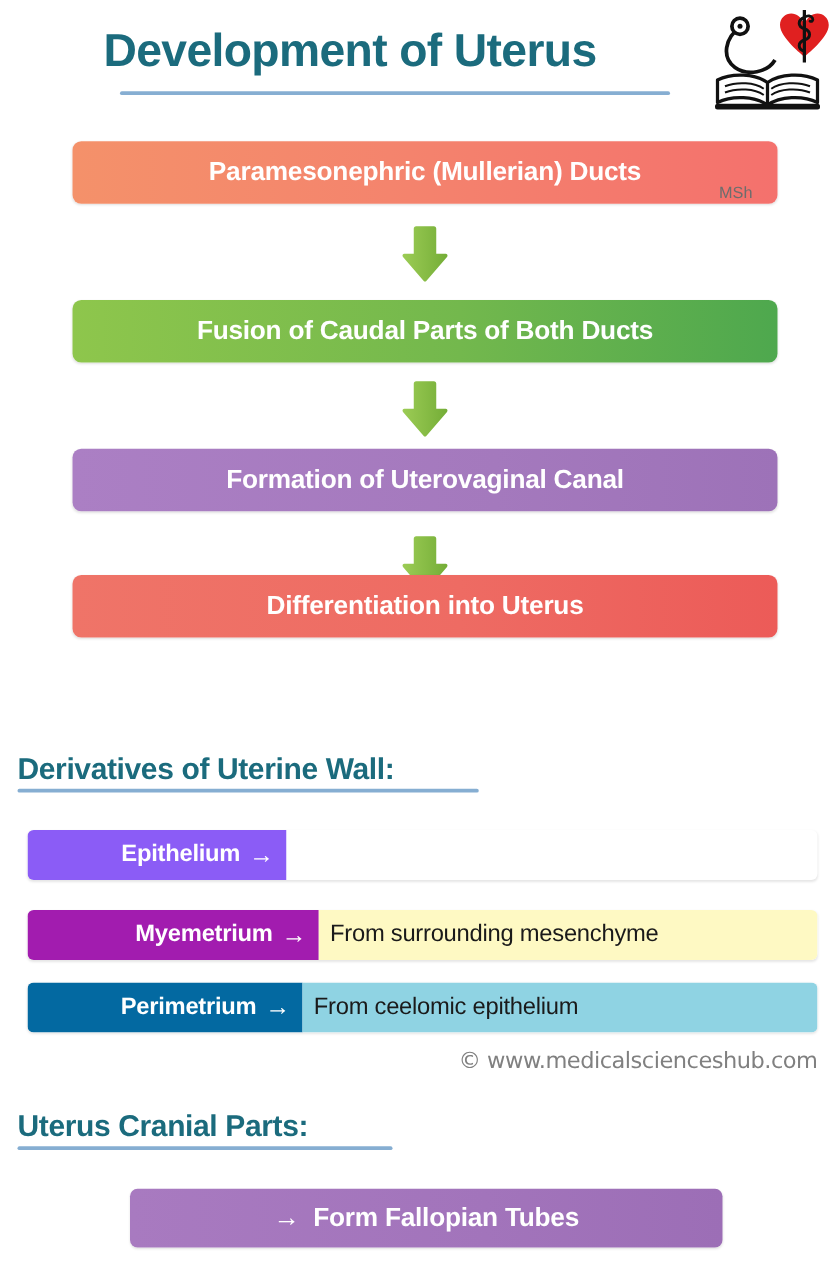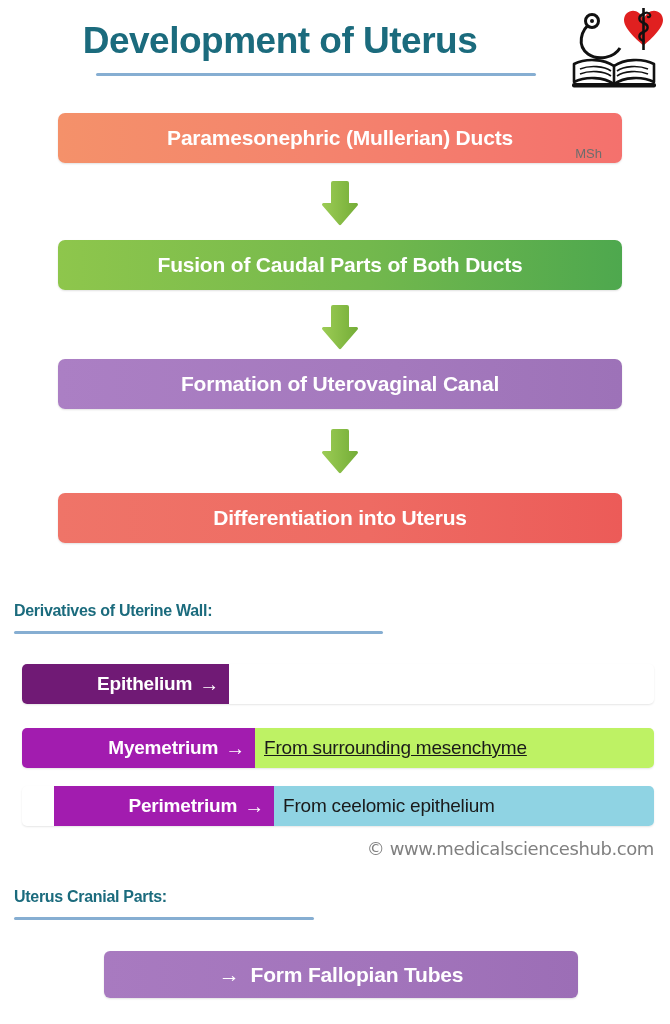--- a/index.html
+++ b/index.html
@@ -62,21 +62,21 @@
     font-size: 21px;
     font-weight: 600;
     letter-spacing: -0.2px;
     box-shadow: 0 1px 2px rgba(0,0,0,0.12);
     white-space: nowrap;
     text-align: center;
   }
   .fb1 { top: 113px; background: linear-gradient(to right, #f4916a 0%, #f4846d 45%, #f4716d 100%); }
   .fb2 { top: 240px; background: linear-gradient(to right, #8ec64c 0%, #73b84d 55%, #4ea84e 100%); }
   .fb3 { top: 359px; background: linear-gradient(to right, #ab7fc4 0%, #a479bd 60%, #9d72b8 100%); }
-  .fb4 { top: 493px; background: linear-gradient(to right, #ef7468 0%, #ee6b63 55%, #ec5b58 100%); font-weight: bold; }
+  .fb4 { top: 460px; background: linear-gradient(to right, #ef7468 0%, #ee6b63 55%, #ec5b58 100%); font-weight: bold; }
 
   .fb-watermark {
     position: absolute;
     right: 20px;
     bottom: 2px;
     font-size: 13px;
     font-weight: normal;
     color: #6d6d6d;
     letter-spacing: 0;
   }
@@ -89,21 +89,21 @@
     height: 48px;
   }
   .a1 { top: 179px; }
   .a2 { top: 303px; }
   .a3 { top: 427px; }
 
   
   .section-heading {
     position: absolute;
     left: 14px;
-    font-size: 16px;
+    font-size: 24px;
     font-weight: bold;
     color: #1b6b7d;
     letter-spacing: -0.3px;
     white-space: nowrap;
   }
   .sh-underline {
     position: absolute;
     left: 14px;
     height: 3px;
     background: #86aed2;
@@ -153,25 +153,25 @@
     display: flex;
     align-items: center;
     padding-left: 9px;
     color: #1a1a1a;
     font-size: 19px;
     font-weight: 400;
     letter-spacing: -0.2px;
     white-space: nowrap;
   }
 
-  .dr1 .deriv-label { width: 197px; background: #701a75; }
+  .dr1 .deriv-label { width: 197px; background: #8b5cf6; }
   .dr1 .deriv-value { background: #fbbe78; }
   .dr2 .deriv-label { width: 223px; background: #a21caf; text-align: center; }
-  .dr2 .deriv-value { background: #bef264; text-decoration: underline; }
-  .dr3 .deriv-label { width: 210px; background: #a21caf; margin-left: 32px; }
+  .dr2 .deriv-value { background: #fef9c3; }
+  .dr3 .deriv-label { width: 210px; background: #0369a1; }
   .dr3 .deriv-value { background: #8fd3e3; }
 
   
   .copyright {
     position: absolute;
     right: 16px;
     top: 838px;
     font-size: 18px;
     color: #808080;
     font-family: "DejaVu Sans", sans-serif;

